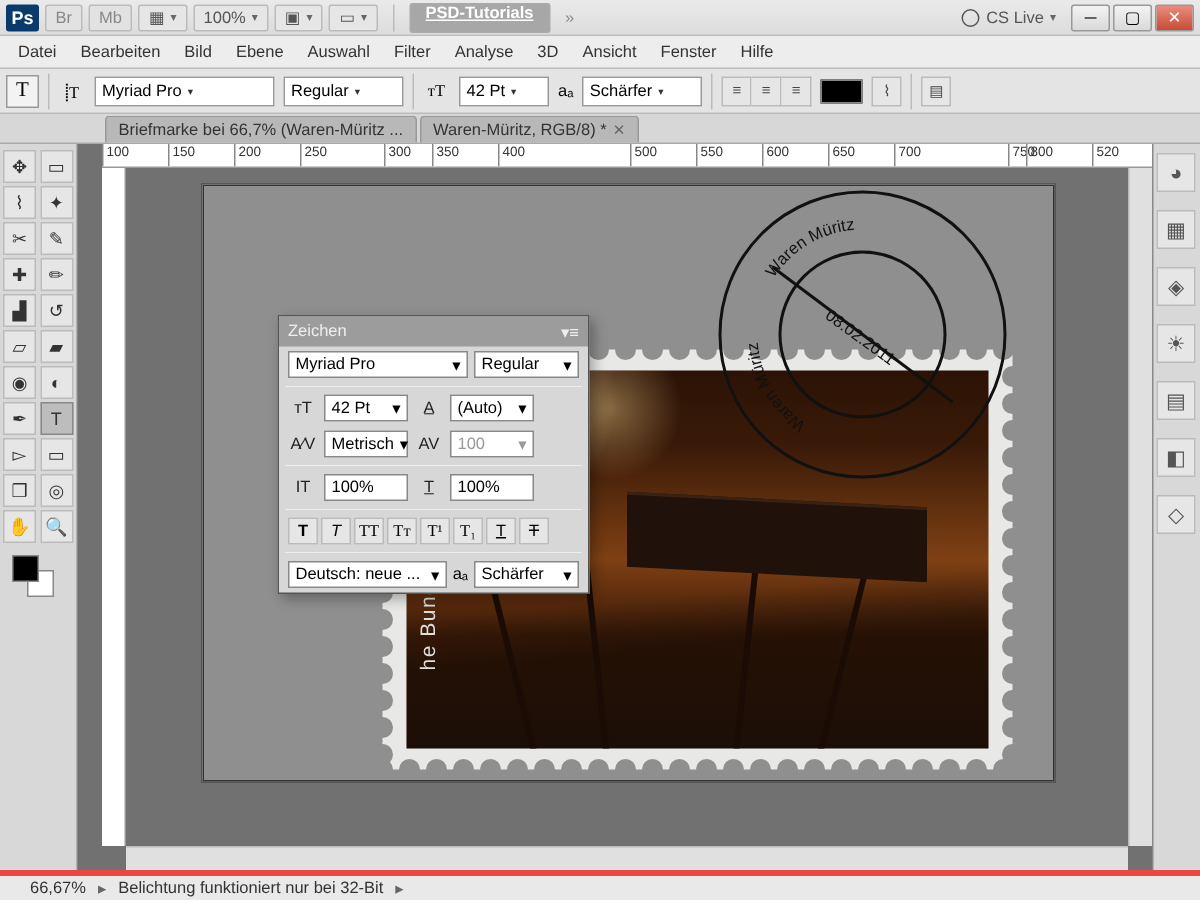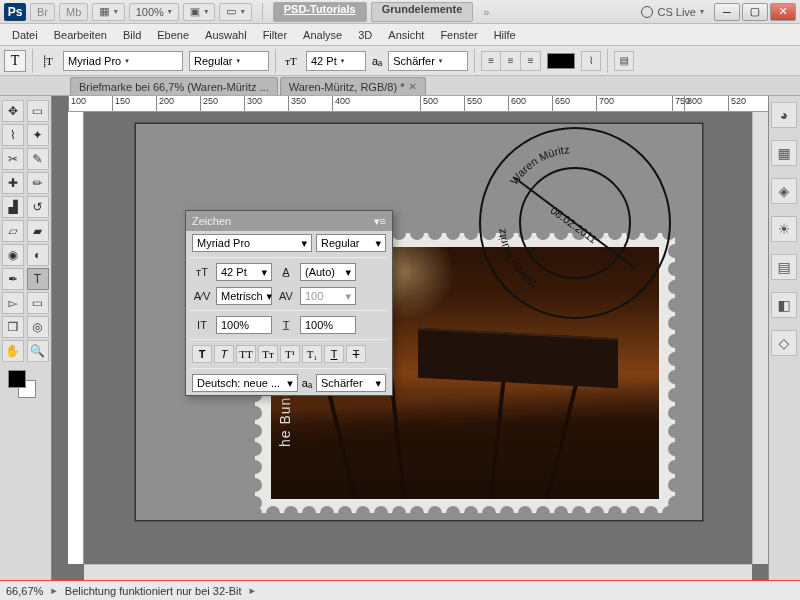--- a/index.html
+++ b/index.html
@@ -92,21 +92,21 @@
 .zeichen .zdd.small { flex: none; width: 70px; }
 .zeichen .zdd.med { flex: none; width: 56px; }
 .zeichen .zi { width: 20px; height: 16px; display: flex; align-items: center; justify-content: center; font-size: 11px; color: #222; }
 .zeichen .hr { height: 1px; background: #aaa; margin: 2px 4px; border-bottom: 1px solid #eee; }
 .zeichen .btn-row { display: flex; gap: 2px; padding: 3px 6px; }
 .zeichen .zbtn { width: 20px; height: 18px; border: 1px solid #bbb; background: #e6e6e6; display: flex; align-items: center; justify-content: center; font-family: Georgia, serif; }
 .zeichen .farbe-sw { width: 36px; height: 14px; background: #000; border: 1px solid #888; }
 .dis { color: #999 !important; }
 
 
-.status { position: absolute; left: 0; right: 0; bottom: 0; height: 20px; background: #e9e9e9; border-top: 1px solid #ef4444; display: flex; align-items: center; gap: 8px; padding: 0 6px; color: #333; }
+.status { position: absolute; left: 0; right: 0; bottom: 0; height: 20px; background: #e9e9e9; border-top: 4px solid #ef4444; display: flex; align-items: center; gap: 8px; padding: 0 20px; color: #333; }
 .status .sarr { color: #666; }
 
 
 .sb-v { position: absolute; right: 32px; top: 16px; bottom: 16px; width: 16px; background: #e0e0e0; border-left: 1px solid #bbb; }
 .sb-h { position: absolute; left: 84px; right: 48px; bottom: 0; height: 16px; background: #e0e0e0; border-top: 1px solid #bbb; }
 </style>
 </head>
 <body>
 
 <div class="titlebar">
@@ -115,21 +115,20 @@
   <div class="tb-btn">Mb</div>
   <div class="tb-dd">▦ <span class="arrow">▾</span></div>
   <div class="tb-dd">
       <span>100%</span> 
       <span class="arrow">▾</span>
     </div>
   <div class="tb-dd">▣ <span class="arrow">▾</span></div>
   <div class="tb-dd">▭ <span class="arrow">▾</span></div>
   <div class="vsep"></div>
   <div class="tab-btn active">PSD-Tutorials</div>
-  <div class="tab-btn">Grundelemente</div>
   <div style="color:#888;padding:0 6px;">»</div>
   <div class="spacer"></div>
   <div class="cs-live">
     <span class="cs-circle"></span>
     <span>CS Live</span>
     <span class="arrow">▾</span>
   </div>
   <div class="win-btns">
     <div class="win-btn">─</div>
     <div class="win-btn">▢</div>
@@ -196,21 +195,21 @@
     </div>
 </div>
 
 <div class="main">
 
   <div class="ruler-h" id="rulerH">
       <div class="tick" style="left: 0px;">100</div>
       <div class="tick" style="left: 44px;">150</div>
       <div class="tick" style="left: 88px;">200</div>
       <div class="tick" style="left: 132px;">250</div>
-      <div class="tick" style="left: 176px;">300</div>
+      <div class="tick" style="left: 188px;">300</div>
       <div class="tick" style="left: 220px;">350</div>
       <div class="tick" style="left: 264px;">400</div>
       <div class="tick" style="left: 308px; margin-top: 20px;">450</div>
       <div class="tick" style="left: 352px;">500</div>
       <div class="tick" style="left: 396px;">550</div>
       <div class="tick" style="left: 440px;">600</div>
       <div class="tick" style="left: 484px;">650</div>
       <div class="tick" style="left: 528px;">700</div>
       <div class="tick" style="left: 604px;">750</div>
       <div class="tick" style="left: 616px;">800</div>

